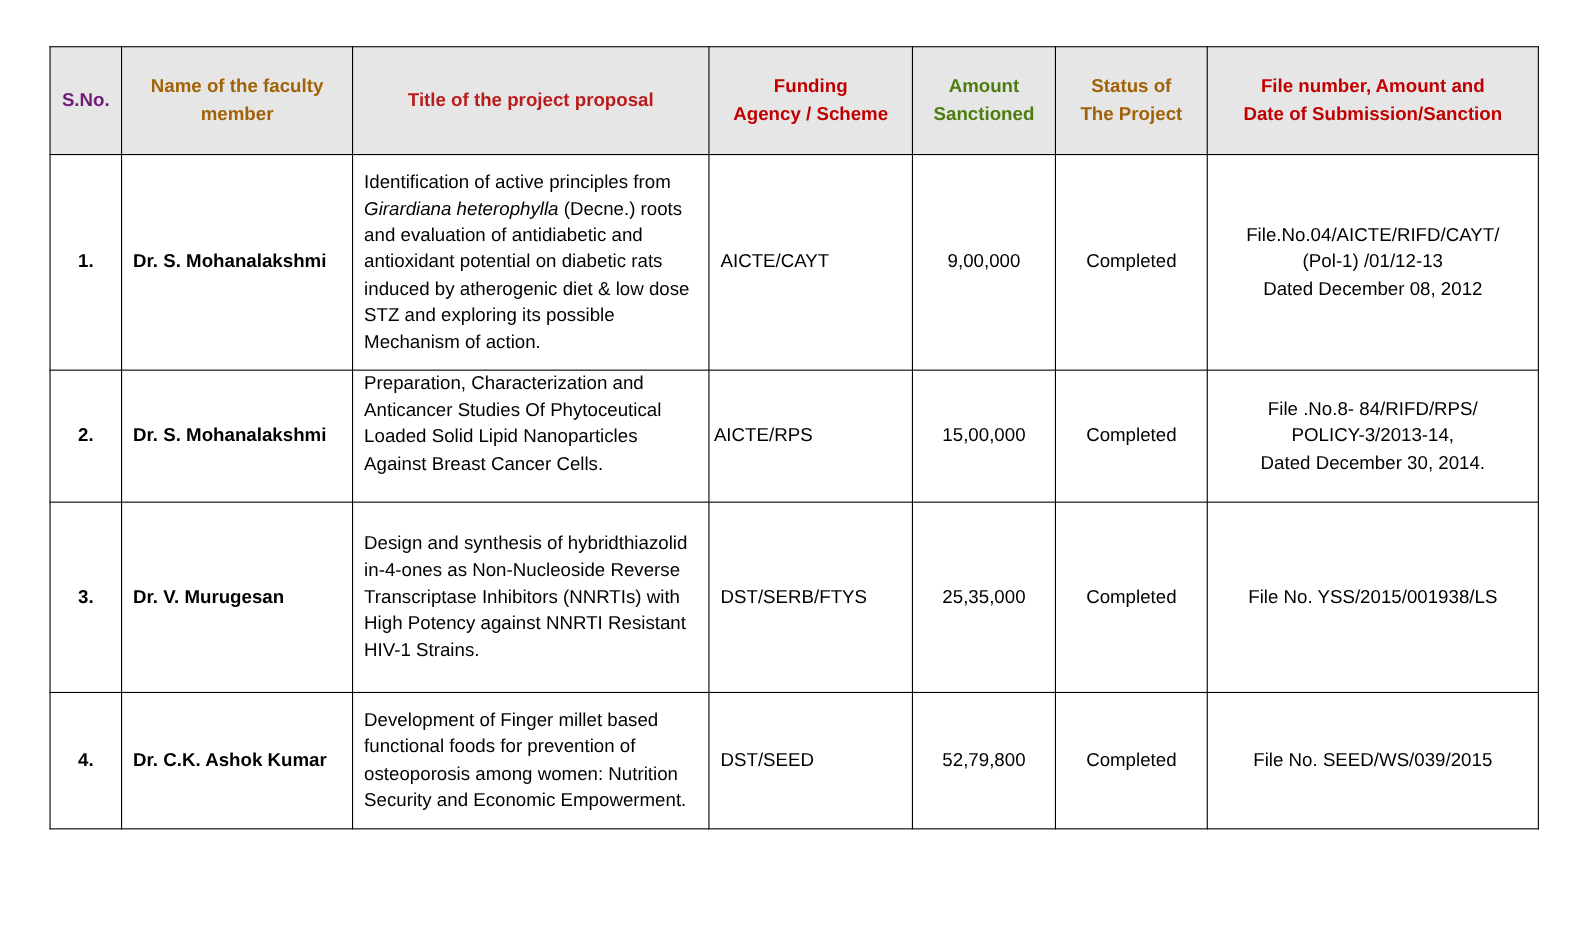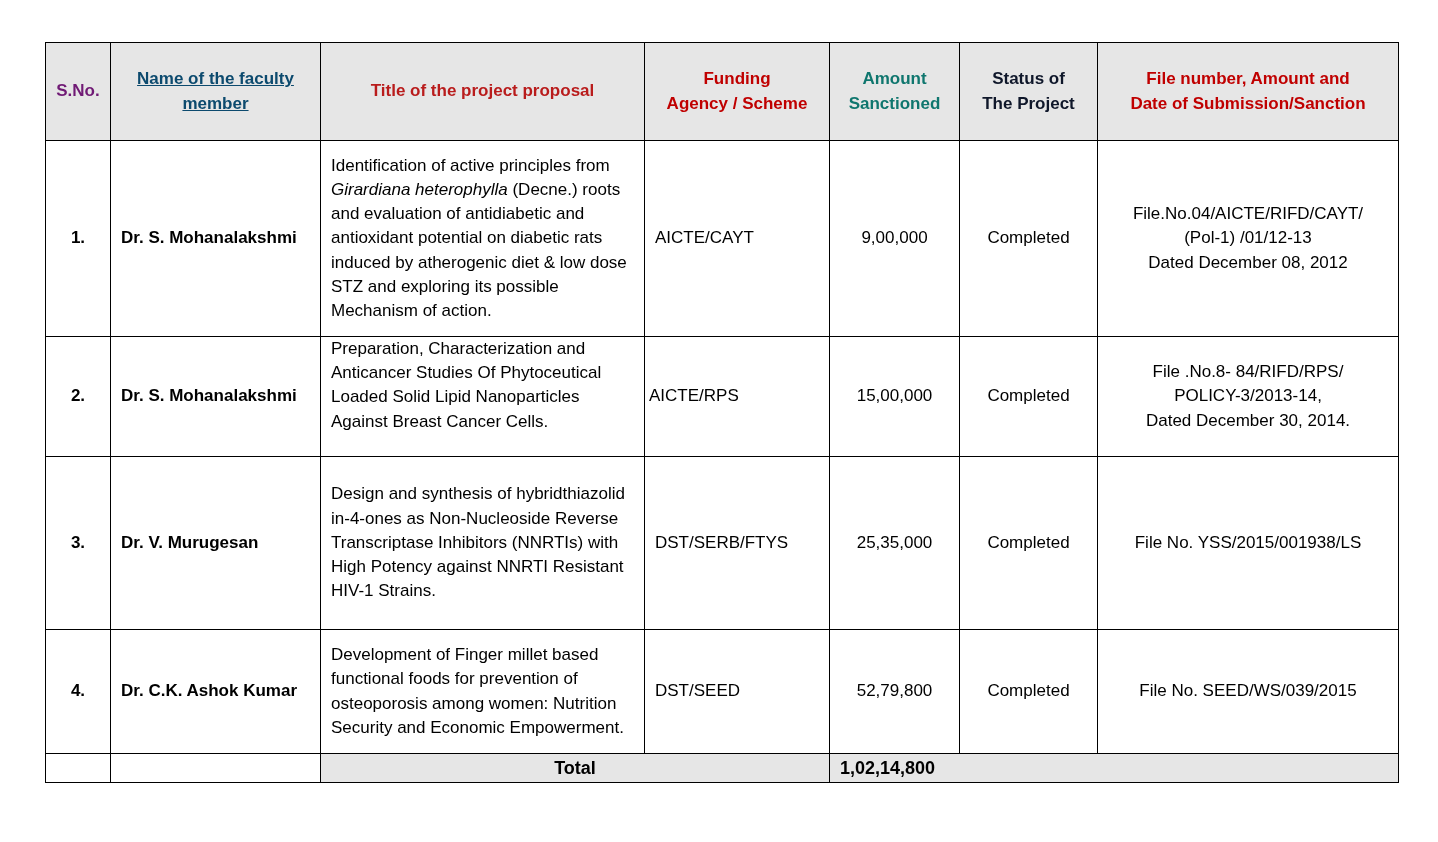--- a/index.html
+++ b/index.html
@@ -67,36 +67,36 @@
     <col style="width:185px">
     <col style="width:130px">
     <col style="width:138px">
     <col style="width:301px">
   </colgroup>
   <thead>
     <tr>
       <th style="color: #701a75; background: rgb(230, 230, 230);">
           <span>S.No.</span>
         </th>
-      <th style="color: #0c4a6e; background: rgb(230, 230, 230); text-decoration: underline;">
+      <th style="color: #a16207; background: rgb(230, 230, 230);">
         <span>Name of the faculty</span>
         <span>member</span>
       </th>
       <th style="color: #b91c1c; background: rgb(230, 230, 230);">
           <span>Title of the project proposal</span>
         </th>
       <th style="color: rgb(192, 0, 0); background: rgb(230, 230, 230); margin-left: 48px;">
         <span>Funding</span>
         <span>Agency / Scheme</span>
       </th>
-      <th style="color: #0f766e; background: rgb(230, 230, 230); text-align: center;">
+      <th style="color: #4d7c0f; background: rgb(230, 230, 230); text-align: center;">
         <span>Amount</span>
         <span>Sanctioned</span>
       </th>
-      <th style="color: #0f172a; background: rgb(230, 230, 230);">
+      <th style="color: #a16207; background: rgb(230, 230, 230);">
         <span>Status of</span>
         <span>The Project</span>
       </th>
       <th style="color: rgb(192, 0, 0); background: rgb(230, 230, 230);">
         <span>File number, Amount and</span>
         <span>Date of Submission/Sanction</span>
       </th>
     </tr>
   </thead>
   <tbody>
@@ -142,20 +142,14 @@
     <tr style="height:124px">
       <td class="sno">4.</td>
       <td class="name">Dr. C.K. Ashok Kumar</td>
       <td class="title">Development of Finger millet based functional foods for prevention of osteoporosis among women: Nutrition Security and Economic Empowerment.</td>
       <td class="agency">DST/SEED</td>
       <td class="amount">52,79,800</td>
       <td class="status">Completed</td>
       <td class="file">File No. SEED/WS/039/2015</td>
     </tr>
 
-    <tr class="total">
-      <td></td>
-      <td></td>
-      <td class="gray total-label" colspan="2" style="background: rgb(230, 230, 230);">Total</td>
-      <td class="gray total-amount" colspan="3" style="background: rgb(230, 230, 230);">1,02,14,800</td>
-    </tr>
   </tbody>
 </table>
 
 </body></html>

